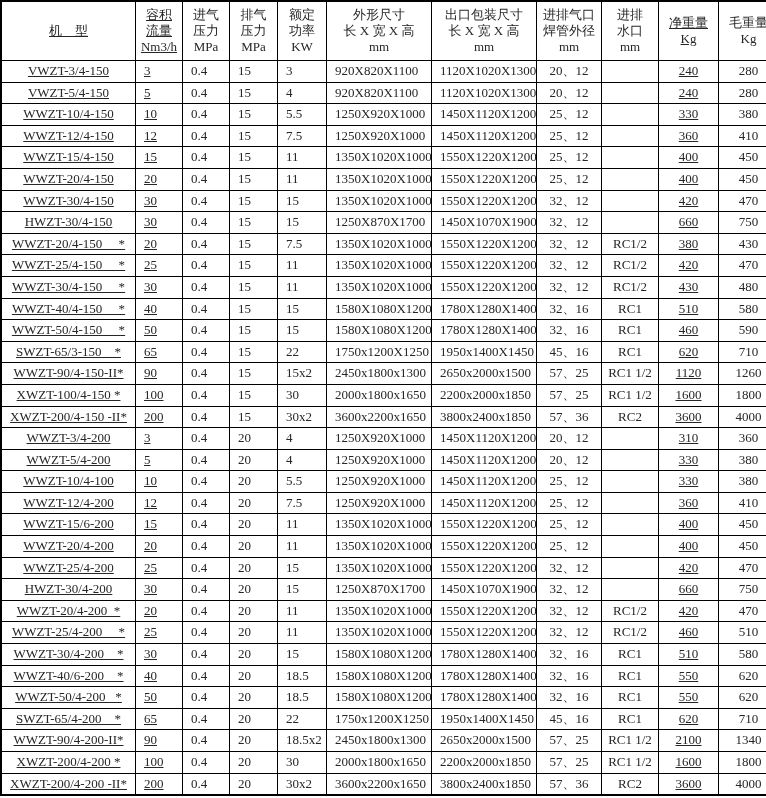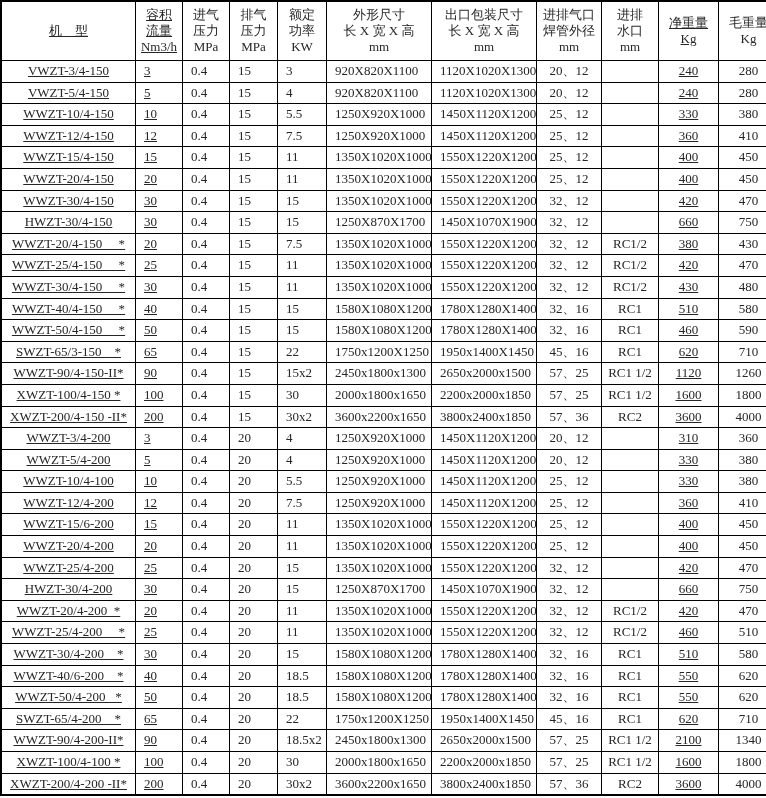--- a/index.html
+++ b/index.html
@@ -515,21 +515,21 @@
         <td class="c3">20</td>
         <td class="c4">18.5x2</td>
         <td class="c5">2450x1800x1300</td>
         <td class="c6">2650x2000x1500</td>
         <td class="c7">57、25</td>
         <td class="c8">RC1 1/2</td>
         <td class="c9">2100</td>
         <td class="c10">1340</td>
       </tr>
       <tr>
-        <td class="c0">XWZT-100/4-100 *</td>
+        <td class="c0">XWZT-200/4-200 *</td>
         <td class="c1">100</td>
         <td class="c2">0.4</td>
         <td class="c3">20</td>
         <td class="c4">30</td>
         <td class="c5">2000x1800x1650</td>
         <td class="c6">2200x2000x1850</td>
         <td class="c7">57、25</td>
         <td class="c8">RC1 1/2</td>
         <td class="c9">1600</td>
         <td class="c10">1800</td>

